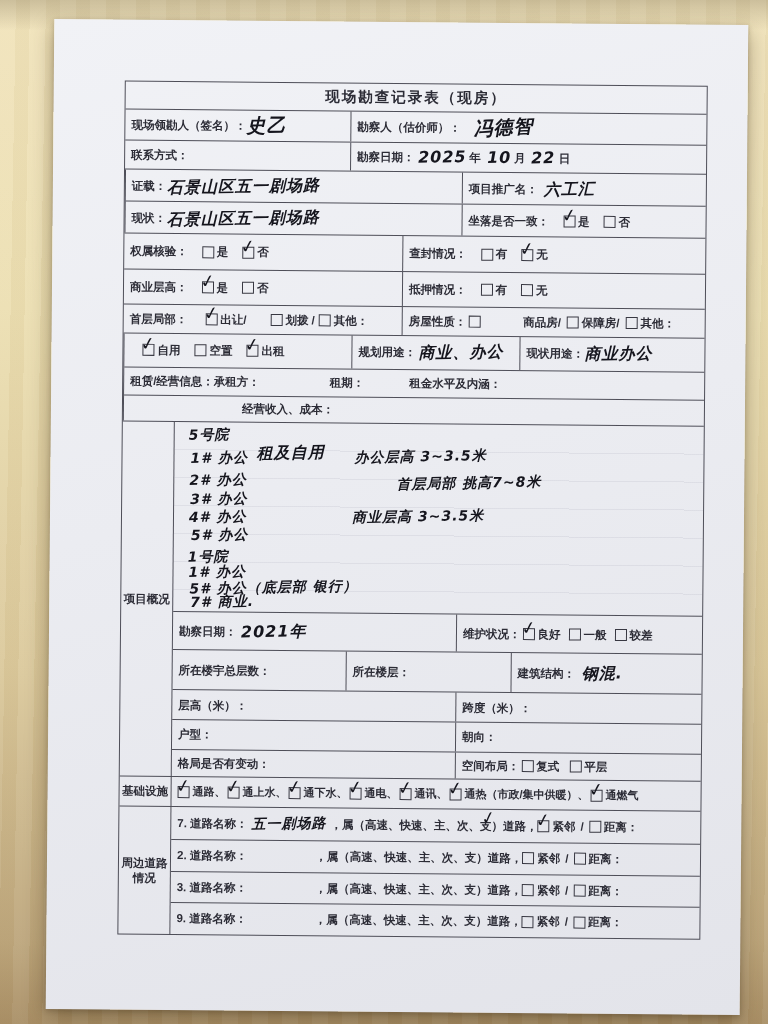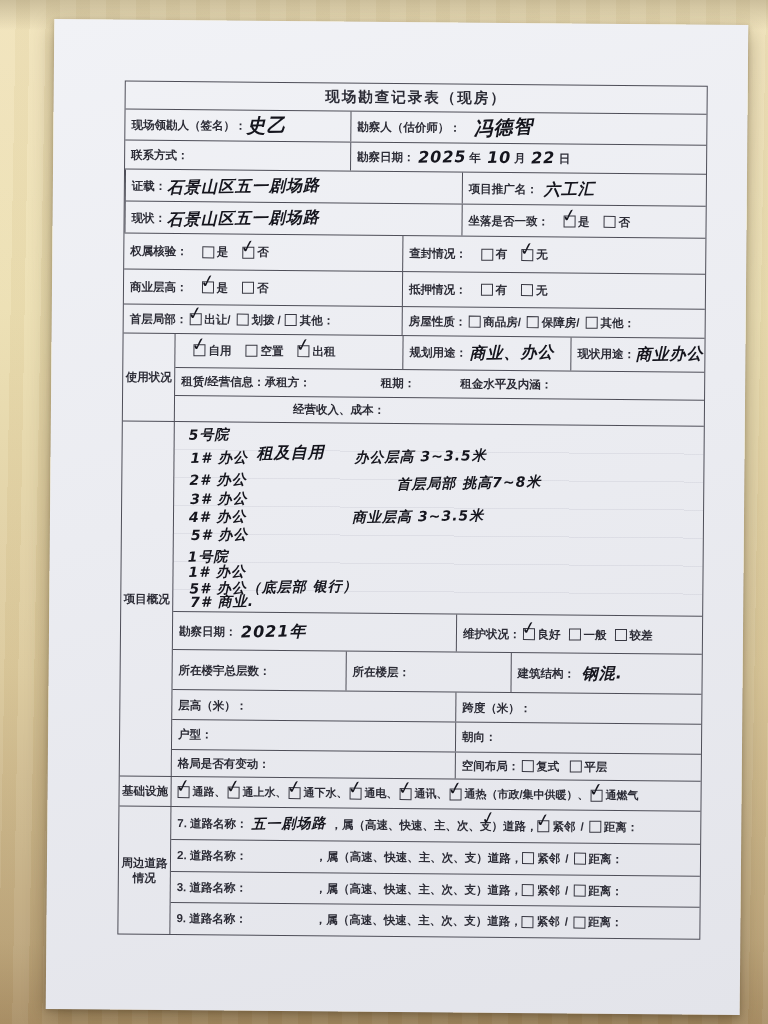--- a/index.html
+++ b/index.html
@@ -159,52 +159,51 @@
         <span class="opt">
             <span class="cb"></span>
             <span>无</span>
           </span>
       </div>
     </div>
 
     <div class="tr" style="height:29px;">
       <div class="td" style="flex:0 0 278px;">
         <span>首层局部：</span>
-        <span class="opt" style="margin-left:2px;">
+        <span class="opt" style="margin-left:18px;">
             <span class="cb checked"></span>
             <span>出让/</span>
           </span>
-        <span class="opt" style="margin-left:6px;">
+        <span class="opt" style="margin-left:24px;">
             <span class="cb"></span>
             <span>划拨 /</span>
           </span>
         <span class="opt" style="margin-left:4px;">
             <span class="cb"></span>
             <span>其他：</span>
           </span>
       </div>
       <div class="td" style="flex:1;">
         <span>房屋性质：</span>
-        <span class="opt" style="margin-left:2px;">
+        <span class="opt" style="margin-left:2px;gap:40px;">
             <span class="cb"></span>
             <span>商品房/</span>
           </span>
         <span class="opt" style="margin-left:6px;">
             <span class="cb"></span>
             <span>保障房/</span>
           </span>
         <span class="opt" style="margin-left:6px;">
             <span class="cb"></span>
             <span>其他：</span>
           </span>
       </div>
     </div>
 
     <div class="tr" style="height:88px;">
-      <div class="lab">使用状况</div>
       <div class="sec">
         <div class="tr" style="height:33px;">
           <div class="td" style="flex:0 0 227px;">
             <span class="opt">
                 <span class="cb checked"></span>
                 <span>自用</span>
               </span>
             <span class="opt">
                 <span class="cb"></span>
                 <span>空置</span>

